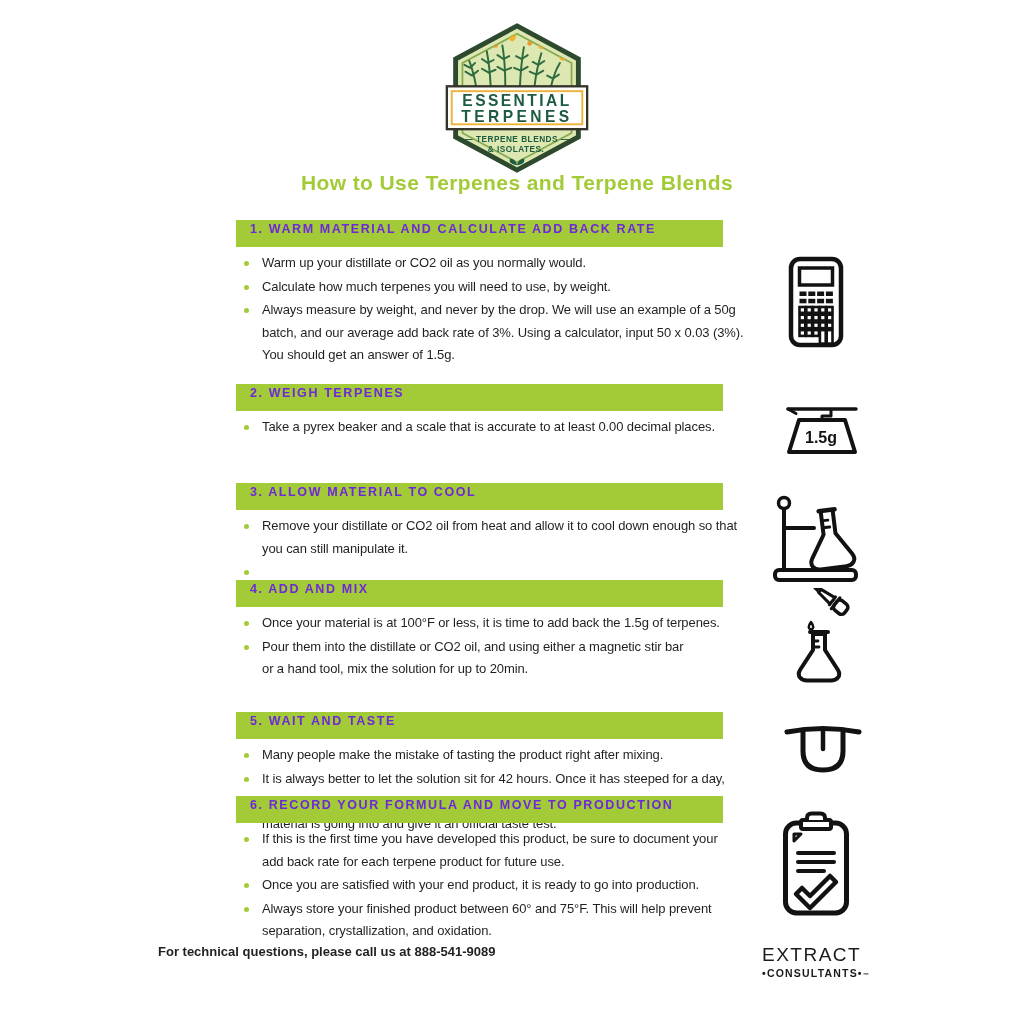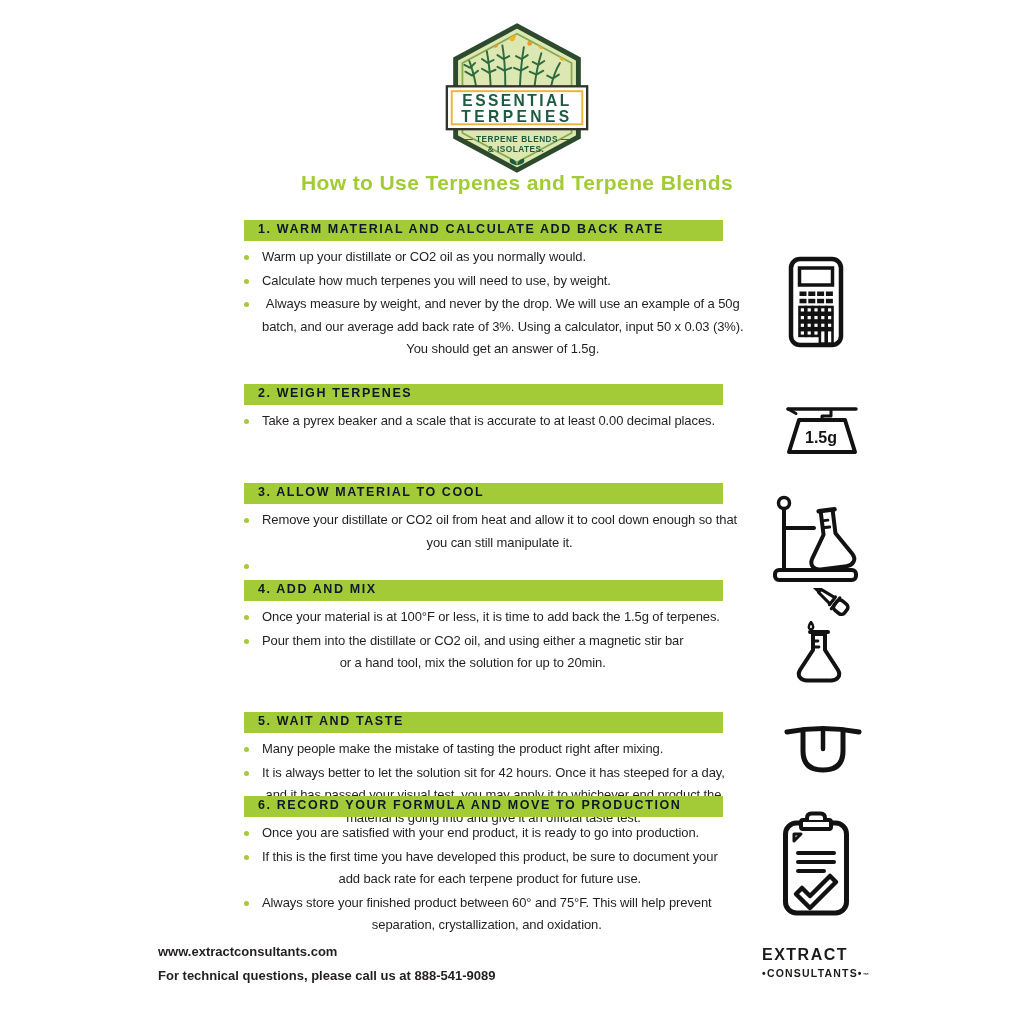--- a/index.html
+++ b/index.html
@@ -5,34 +5,34 @@
   html,body{margin:0;padding:0;background:#ffffff;}
   body{width:1024px;height:1024px;position:relative;font-family:"Liberation Sans",sans-serif;color:#231f20;overflow:hidden;}
   .page{position:absolute;inset:0;background:#fff;}
 
   .logo-wrap{position:absolute;left:442px;top:22px;width:150px;height:152px;text-align:right;}
 
   .heading{position:absolute;left:0;top:171px;width:1034px;text-align:center;
            font-size:21px;font-weight:bold;color:#a3cb37;letter-spacing:.4px;}
 
   .sec{position:absolute;left:236px;width:487px;}
-  .bar{background:#a3cb37;height:21px;line-height:19px;padding-left:14px;
-       color:#0f172a;font-weight:bold;font-size:12.5px;letter-spacing:1.6px;margin-left:8px;}
+  .bar{background:#a3cb37;height:27px;line-height:19px;padding-left:14px;
+       color:#6d28d9;font-weight:bold;font-size:12.5px;letter-spacing:1.6px;}
   .bullets{margin-top:5px;width:565px;}
-  .bullet{display:flex;margin-bottom:1px;text-align:center;}
+  .bullet{display:flex;margin-bottom:1px;}
   .dot{width:5px;height:5px;border-radius:50%;background:#a3cb37;margin:9px 13px 0 8px;flex:none;}
   .btext{font-size:13px;line-height:22.5px;white-space:pre-line;letter-spacing:-.1px;}
 
   .icon{position:absolute;}
   .icon svg{display:block;}
 
   .footer-left{position:absolute;left:158px;top:944px;font-size:13px;font-weight:bold;}
   .footer-left .site{margin-bottom:9px;}
   .brand{position:absolute;left:762px;top:944px;text-align:left;color:#1c1b1a;}
-  .brand-extract{font-size:16px;font-weight:bold;letter-spacing:1.5px;line-height:22px;}
+  .brand-extract{font-size:19px;font-weight:normal;letter-spacing:1.5px;line-height:22px;}
   .brand-consultants{font-size:10.5px;font-weight:bold;letter-spacing:1.2px;margin-top:1px;}
   .brand-tm{font-size:6px;vertical-align:baseline;}
 </style>
 </head>
 <body>
 
 <div class="page">
 
   <div class="logo-wrap">
     <svg width="150" height="152" viewBox="0 0 150 156">
@@ -160,26 +160,26 @@
         </div>
     </div>
   </section>
 
   <section class="sec" style="top:796px">
     <div class="bar">
       <span>6. RECORD YOUR FORMULA AND MOVE TO PRODUCTION</span></div>
     <div class="bullets">
       <div class="bullet">
           <span class="dot"></span>
-          <span class="btext">Once you are satisfied with your end product, it is ready to go into production.</span>
-        </div>
-      <div class="bullet">
-          <span class="dot"></span>
           <span class="btext">If this is the first time you have developed this product, be sure to document your
 add back rate for each terpene product for future use.</span>
+        </div>
+      <div class="bullet">
+          <span class="dot"></span>
+          <span class="btext">Once you are satisfied with your end product, it is ready to go into production.</span>
         </div>
       <div class="bullet">
           <span class="dot"></span>
           <span class="btext">Always store your finished product between 60° and 75°F. This will help prevent
 separation, crystallization, and oxidation.</span>
         </div>
     </div>
   </section>
 
   <div class="icon" style="left:788px;top:256px">
@@ -285,21 +285,20 @@
         <rect x="20" y="10" width="30" height="9" rx="2" stroke-width="4"></rect>
         <path d="M26,10 V8 Q26,3.5 30.5,3.5 H39.5 Q44,3.5 44,8 V10" stroke-width="4" fill="#fff"></path>
         <path d="M13,31 V24 H20 L13,31 Z" stroke-width="3" fill="none"></path>
         <path d="M17,43 H53 M17,52 H53 M17,61 H43" stroke-width="4" fill="none"></path>
         <path d="M21,78 L29,86 L49,66 L55,72 L29,98 L15,84 Z" stroke-width="4.5"></path>
       </g>
     </svg>
   </div>
 
   <div class="footer-left">
-    <div class="site">www.extractconsultants.com</div>
     <div>For technical questions, please call us at 888-541-9089</div>
   </div>
 
   <div class="brand">
     <div class="brand-extract">EXTRACT</div>
     <div class="brand-consultants"><span>•CONSULTANTS•</span><span class="brand-tm">™</span></div>
   </div>
 
 </div>
 

